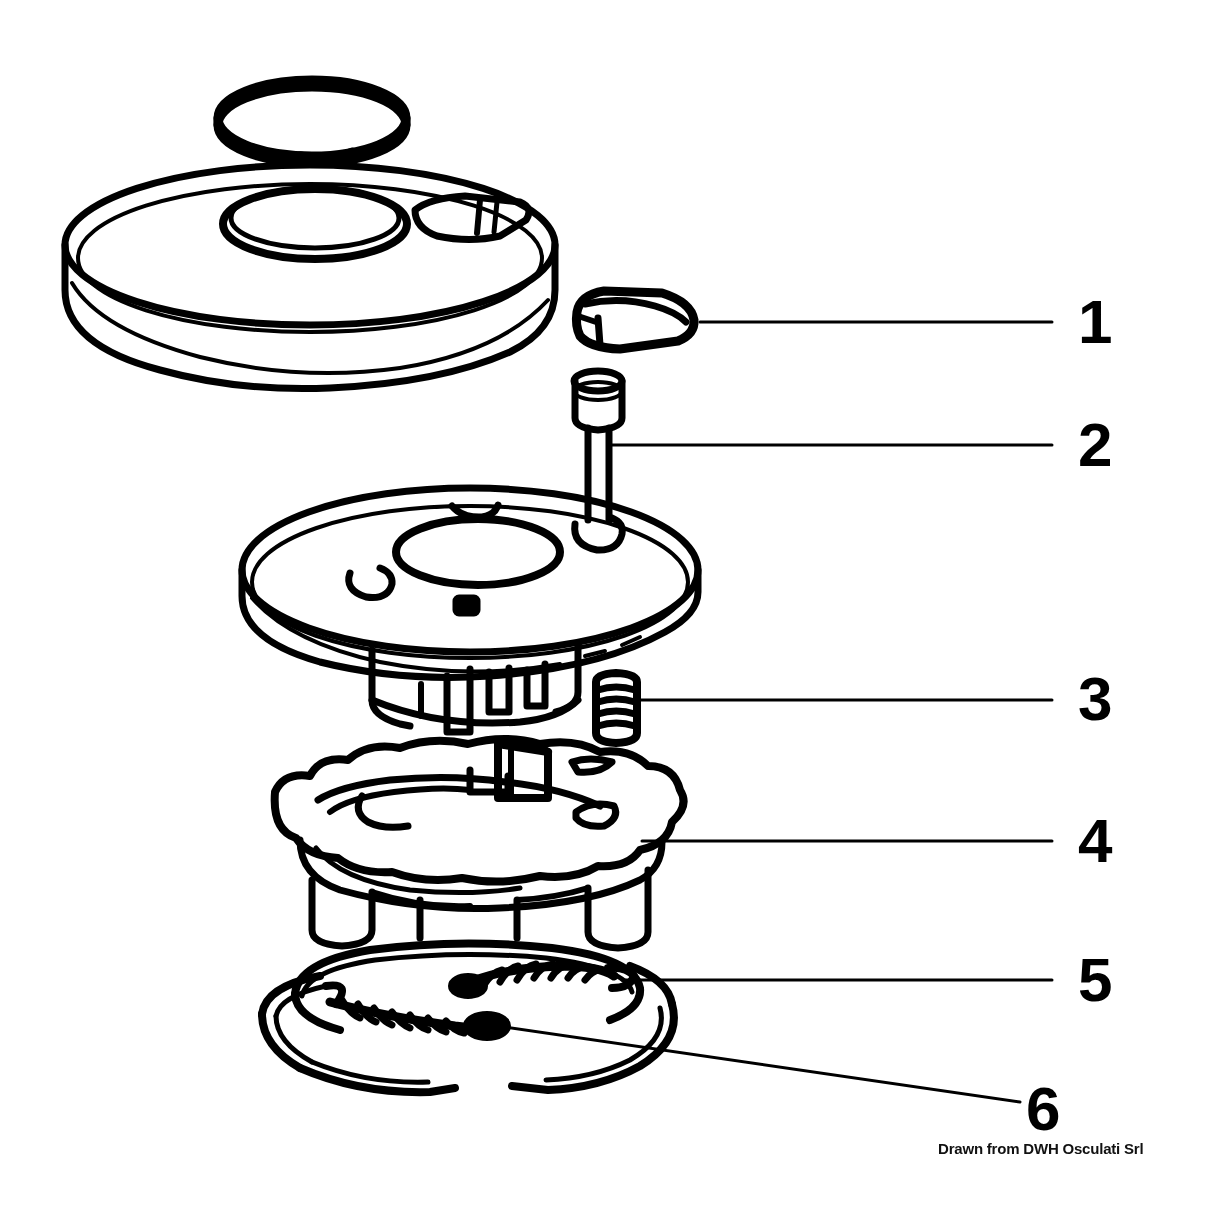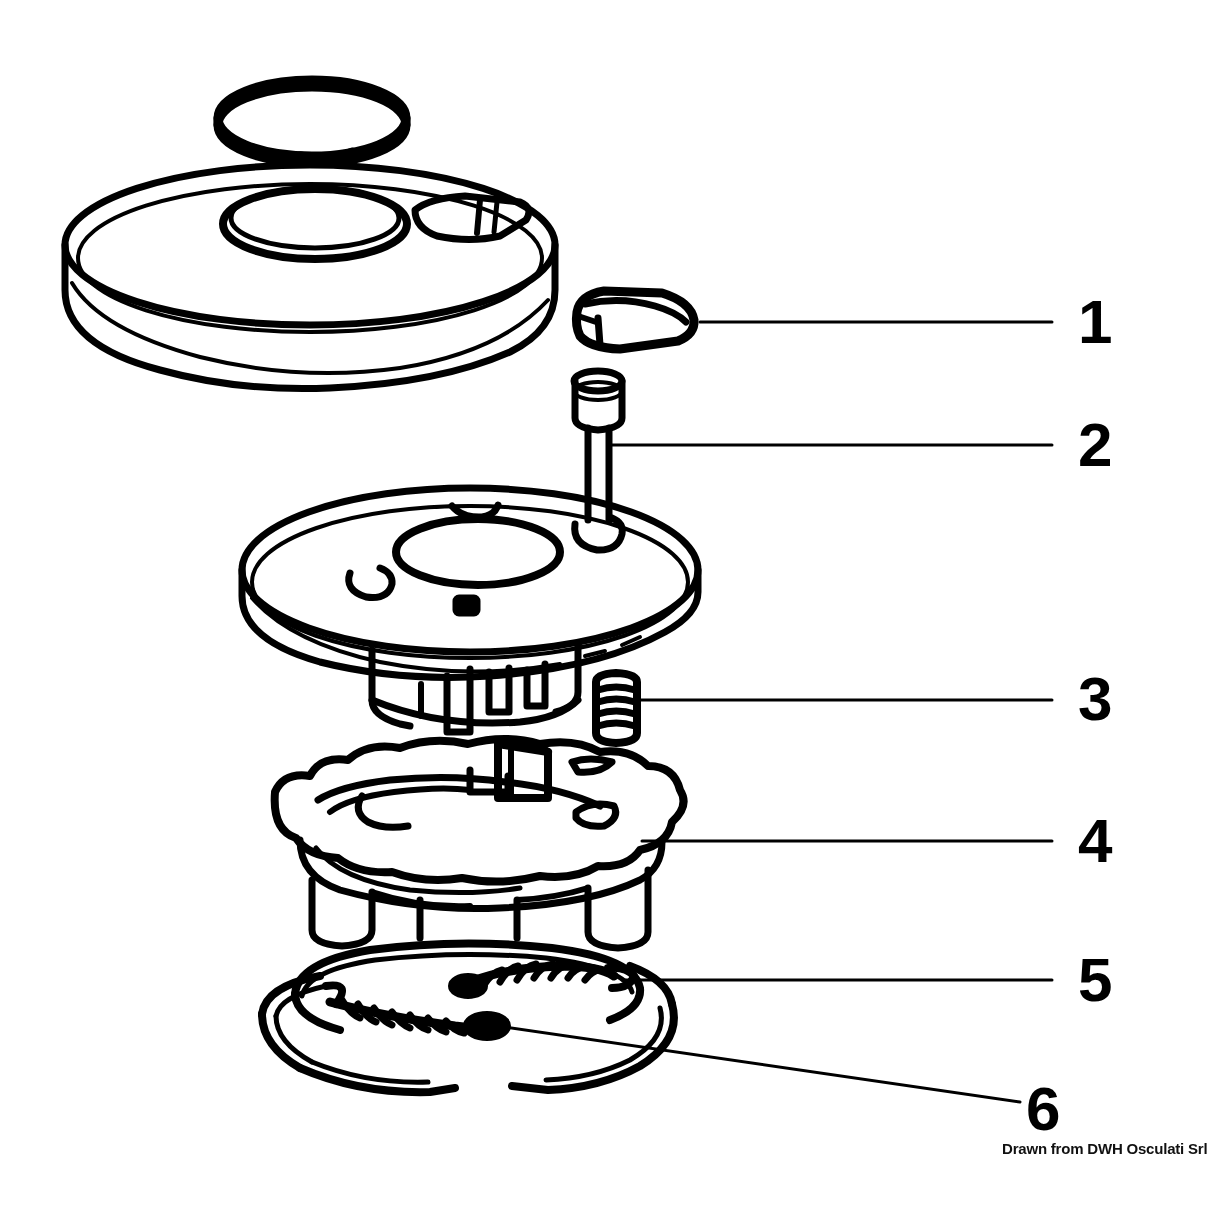--- a/index.html
+++ b/index.html
@@ -239,15 +239,15 @@
     </g>
   </svg>
 
   <div class="callout-number" style="left:1078px; top:291px;">1</div>
   <div class="callout-number" style="left:1078px; top:414px;">2</div>
   <div class="callout-number" style="left:1078px; top:668px;">3</div>
   <div class="callout-number" style="left:1078px; top:810px;">4</div>
   <div class="callout-number" style="left:1078px; top:949px;">5</div>
   <div class="callout-number" style="left:1026px; top:1078px;">6</div>
 
-  <div class="credit-note" style="left:1002px; top:1140px;">Drawn from DWH Osculati Srl</div>
+  <div class="credit-note" style="left:938px; top:1140px;">Drawn from DWH Osculati Srl</div>
 
 </div>
 
 </body></html>

